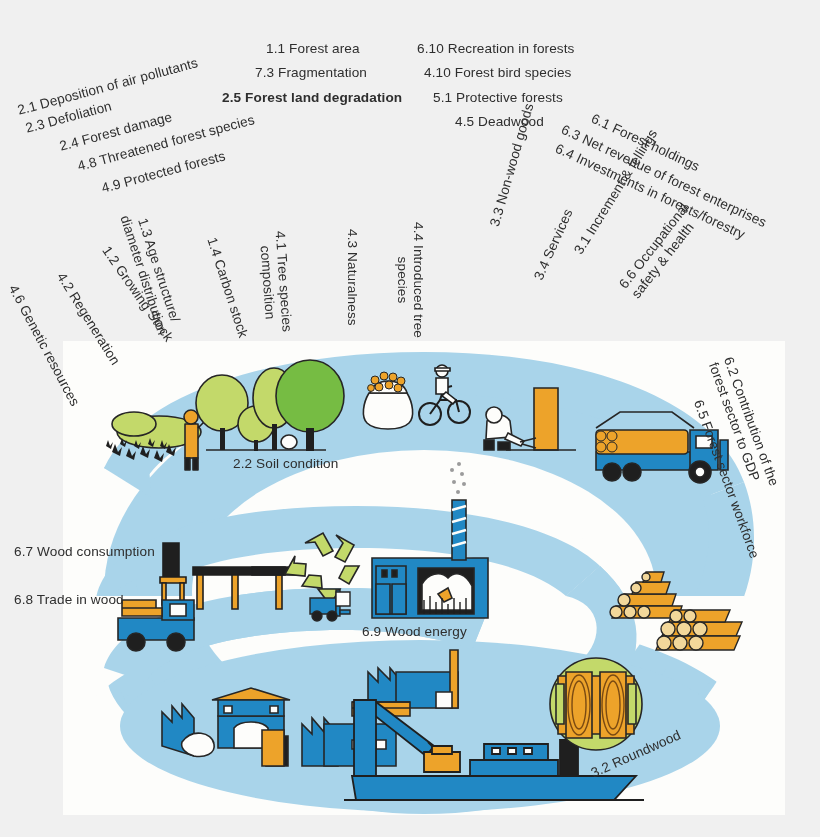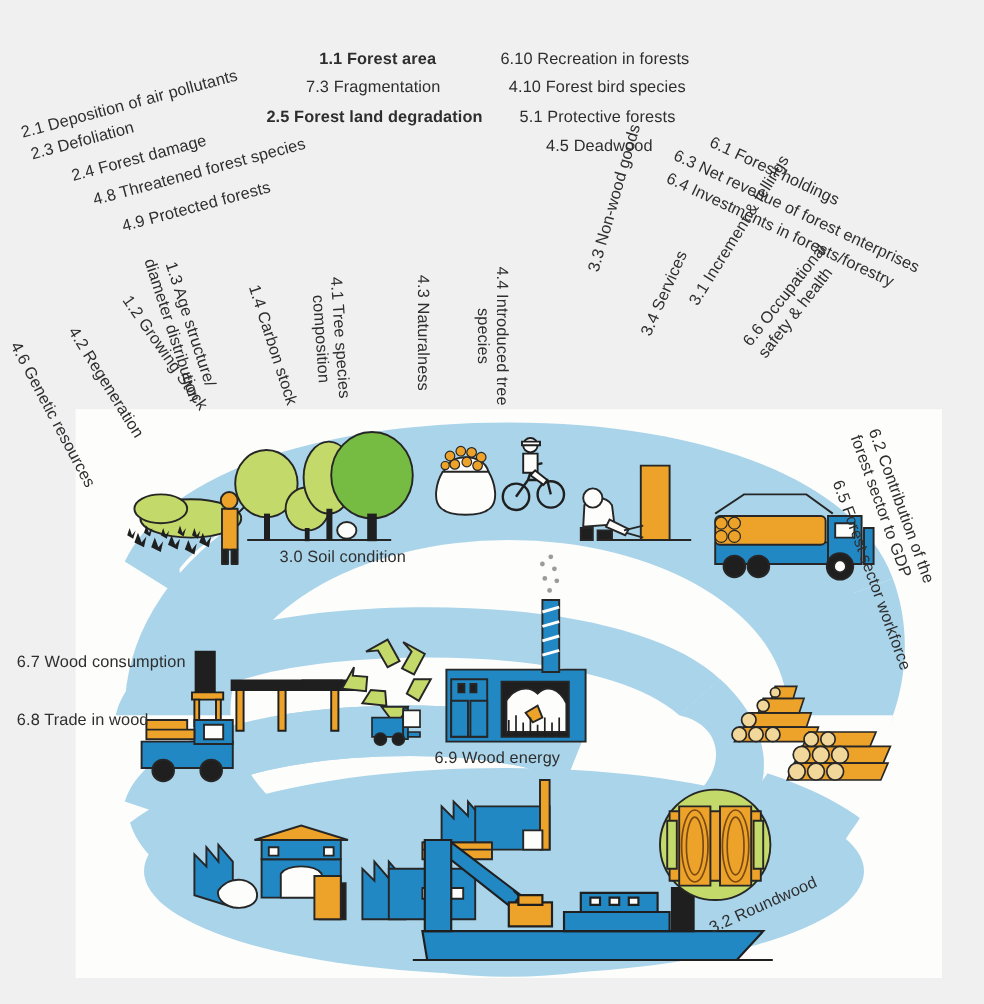--- a/index.html
+++ b/index.html
@@ -372,21 +372,21 @@
       </g>
     </g>
   </svg>
 
   <div class="lbl" style="left:18px;top:103px;transform:rotate(-15deg);">2.1 Deposition of air pollutants</div>
   <div class="lbl" style="left:26px;top:121px;transform:rotate(-15deg);">2.3 Defoliation</div>
   <div class="lbl" style="left:60px;top:139px;transform:rotate(-15deg);">2.4 Forest damage</div>
   <div class="lbl" style="left:78px;top:159px;transform:rotate(-15deg);">4.8 Threatened forest species</div>
   <div class="lbl" style="left:102px;top:181px;transform:rotate(-15deg);">4.9 Protected forests</div>
 
-  <div class="lbl" style="left:266px;top:41px;font-weight:bold;">1.1 Forest area</div>
+  <div class="lbl" style="left:266px;top:41px;">1.1 Forest area</div>
   <div class="lbl" style="left:255px;top:65px;">7.3 Fragmentation</div>
   <div class="lbl" style="left:222px;top:90px;font-weight:bold;">2.5 Forest land degradation</div>
 
   <div class="lbl" style="left:417px;top:41px;">6.10 Recreation in forests</div>
   <div class="lbl" style="left:424px;top:65px;">4.10 Forest bird species</div>
   <div class="lbl" style="left:433px;top:90px;">5.1 Protective forests</div>
   <div class="lbl" style="left:455px;top:114px;">4.5 Deadwood</div>
 
   <div class="lbl" style="left:592px;top:110px;transform:rotate(25deg);">6.1 Forest holdings</div>
   <div class="lbl" style="left:562px;top:121px;transform:rotate(25deg);">6.3 Net revenue of forest enterprises</div>
@@ -401,19 +401,19 @@
   <div class="lbl" style="left:352px;top:221px;transform:rotate(90deg);">4.3 Naturalness</div>
   <div class="lbl two c" style="left:426px;top:221px;width:118px;transform:rotate(90deg);transform-origin:0 0;">4.4 Introduced tree species</div>
   <div class="lbl" style="left:487px;top:224px;transform:rotate(-74deg);transform-origin:0 0;">3.3 Non-wood goods</div>
   <div class="lbl" style="left:531px;top:276px;transform:rotate(-66deg);transform-origin:0 0;">3.4 Services</div>
   <div class="lbl" style="left:571px;top:249px;transform:rotate(-58deg);transform-origin:0 0;">3.1 Increment &amp; fellings</div>
   <div class="lbl two" style="left:616px;top:282px;width:126px;transform:rotate(-52deg);transform-origin:0 0;">6.6 Occupational safety &amp; health</div>
 
   <div class="lbl two" style="left:735px;top:355px;width:150px;transform:rotate(70deg);transform-origin:0 0;">6.2 Contribution of the forest sector to GDP</div>
   <div class="lbl" style="left:705px;top:398px;transform:rotate(70deg);transform-origin:0 0;">6.5 Forest sector workforce</div>
 
-  <div class="lbl" style="left:233px;top:456px;">3.0 Soil condition</div>
+  <div class="lbl" style="left:233px;top:456px;">2.2 Soil condition</div>
   <div class="lbl" style="left:14px;top:544px;">6.7 Wood consumption</div>
   <div class="lbl" style="left:14px;top:592px;">6.8 Trade in wood</div>
   <div class="lbl" style="left:362px;top:624px;text-align:right;">6.9 Wood energy</div>
   <div class="lbl" style="left:592px;top:766px;transform:rotate(-24deg);">3.2 Roundwood</div>
 
 </div>
 
 </body></html>

